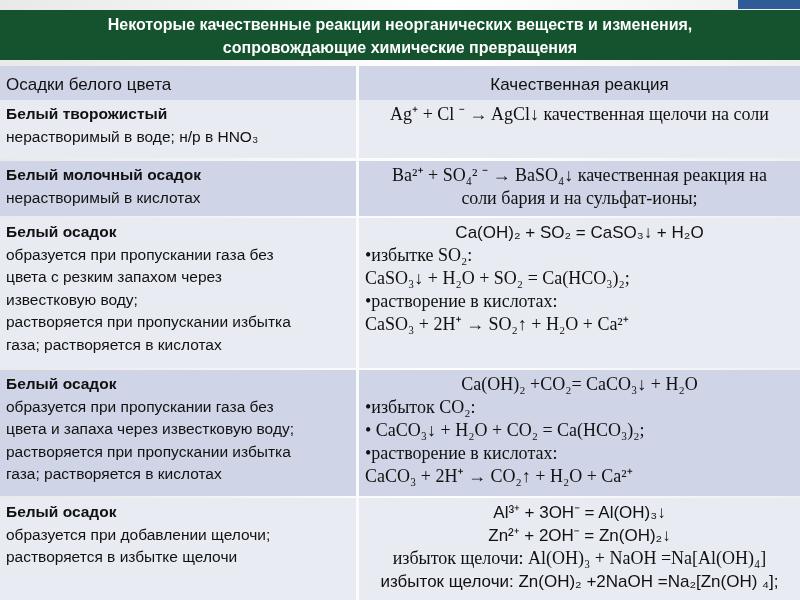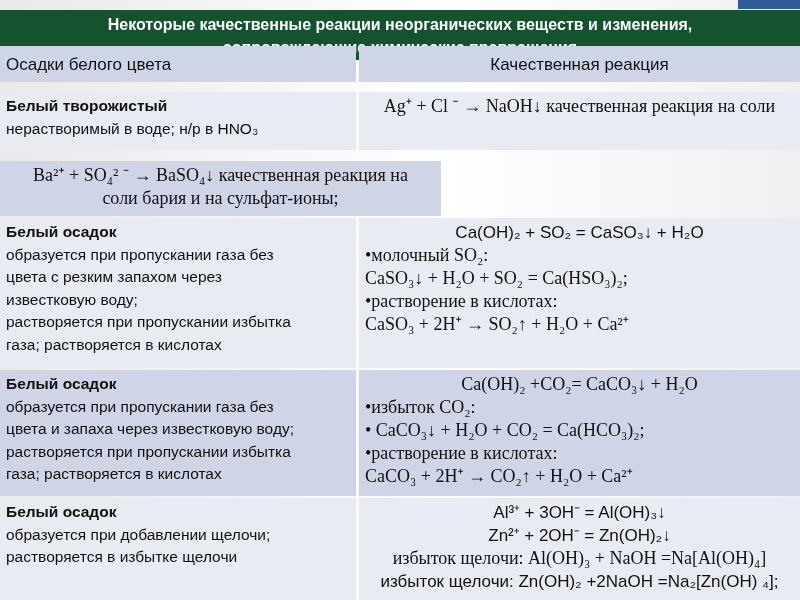--- a/index.html
+++ b/index.html
@@ -47,55 +47,59 @@
 
 <div class="corner-accent"></div>
 
 <div class="table">
 
   <div class="title">
     <div>Некоторые качественные реакции неорганических веществ и изменения,</div>
     <div>сопровождающие химические превращения</div>
   </div>
 
-  <div class="row head" style="top:36px;height:36px;">
+  <div class="row head" style="top:56px;height:36px;">
     <div class="cell left">Осадки белого цвета</div>
     <div class="cell right">Качественная реакция</div>
   </div>
 
-  <div class="row odd" style="top:82px;height:58px;">
+  <div class="row odd" style="top:90px;height:58px;">
     <div class="cell left lt">
       <b>Белый творожистый</b>
       <div>нерастворимый в воде;  н/р в HNO₃</div>
     </div>
     <div class="cell right rt center">
-      <div class="serif">Ag⁺ + Cl ⁻ → NaOH↓  качественная реакция на соли</div>
+      <div class="serif">Ag⁺ + Cl ⁻ → AgCl↓  качественная щелочи на соли</div>
     </div>
   </div>
 
   <div class="row even" style="top:151px;height:55px;">
+    <div class="cell left lt">
+      <b>Белый  молочный осадок</b>
+      <div>нерастворимый в кислотах</div>
+    </div>
     <div class="cell right rt center">
       <div class="serif">Ba²⁺ + SO₄² ⁻ → BaSO₄↓  качественная реакция на</div>
       <div class="serif">соли бария и на сульфат-ионы;</div>
     </div>
   </div>
 
   <div class="row odd" style="top:208px;height:150px;">
     <div class="cell left lt">
       <b>Белый осадок</b>
       <div>образуется при пропускании газа без</div>
       <div>цвета с резким запахом через</div>
       <div>известковую воду;</div>
       <div>растворяется при пропускании избытка</div>
       <div>газа; растворяется в кислотах</div>
     </div>
     <div class="cell right rt">
       <div class="center">Ca(OH)₂ + SO₂ = CaSO₃↓ + H₂O</div>
-      <div class="serif">•молочный  SO₂:</div>
-      <div class="serif">CaSO₃↓ + H₂O + SO₂ = Ca(HSO₃)₂;</div>
+      <div class="serif">•избытке  SO₂:</div>
+      <div class="serif">CaSO₃↓ + H₂O + SO₂ = Ca(HCO₃)₂;</div>
       <div class="serif">•растворение в кислотах:</div>
       <div class="serif">CaSO₃ + 2H⁺ → SO₂↑ + H₂O + Ca²⁺</div>
     </div>
   </div>
 
   <div class="row even" style="top:360px;height:126px;">
     <div class="cell left lt">
       <b>Белый осадок</b>
       <div>образуется при пропускании газа без</div>
       <div>цвета  и запаха через известковую воду;</div>

